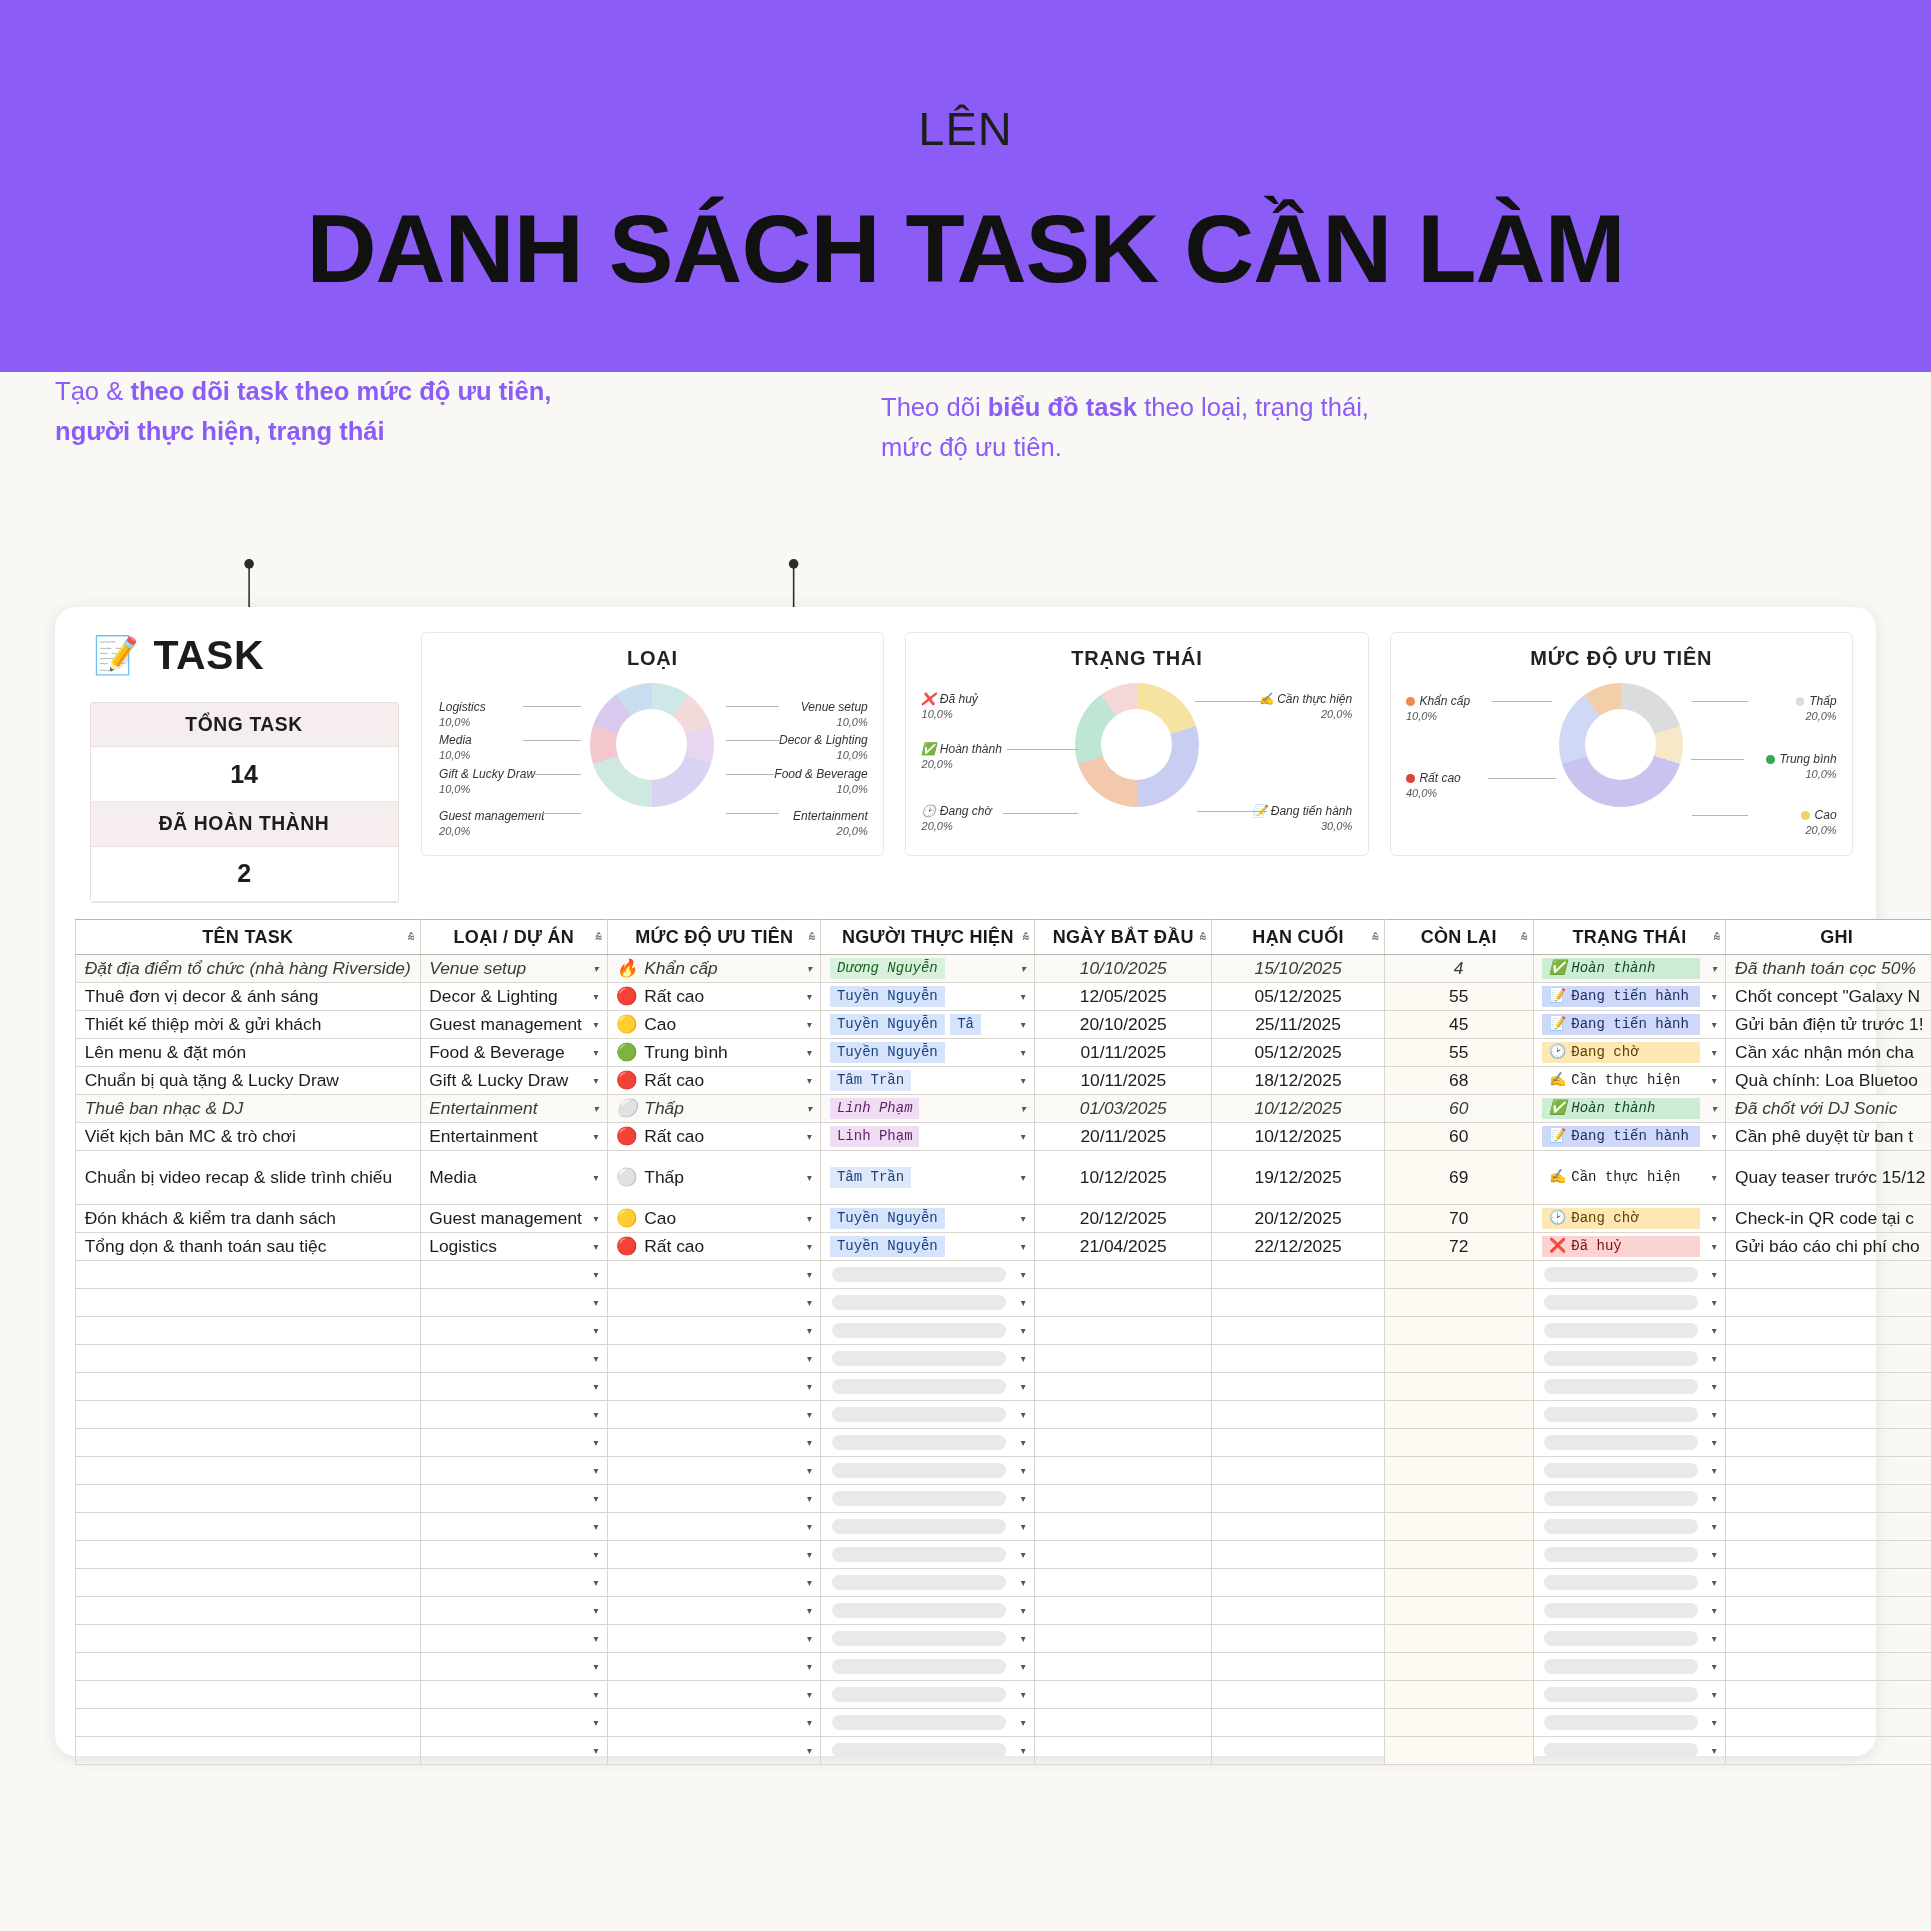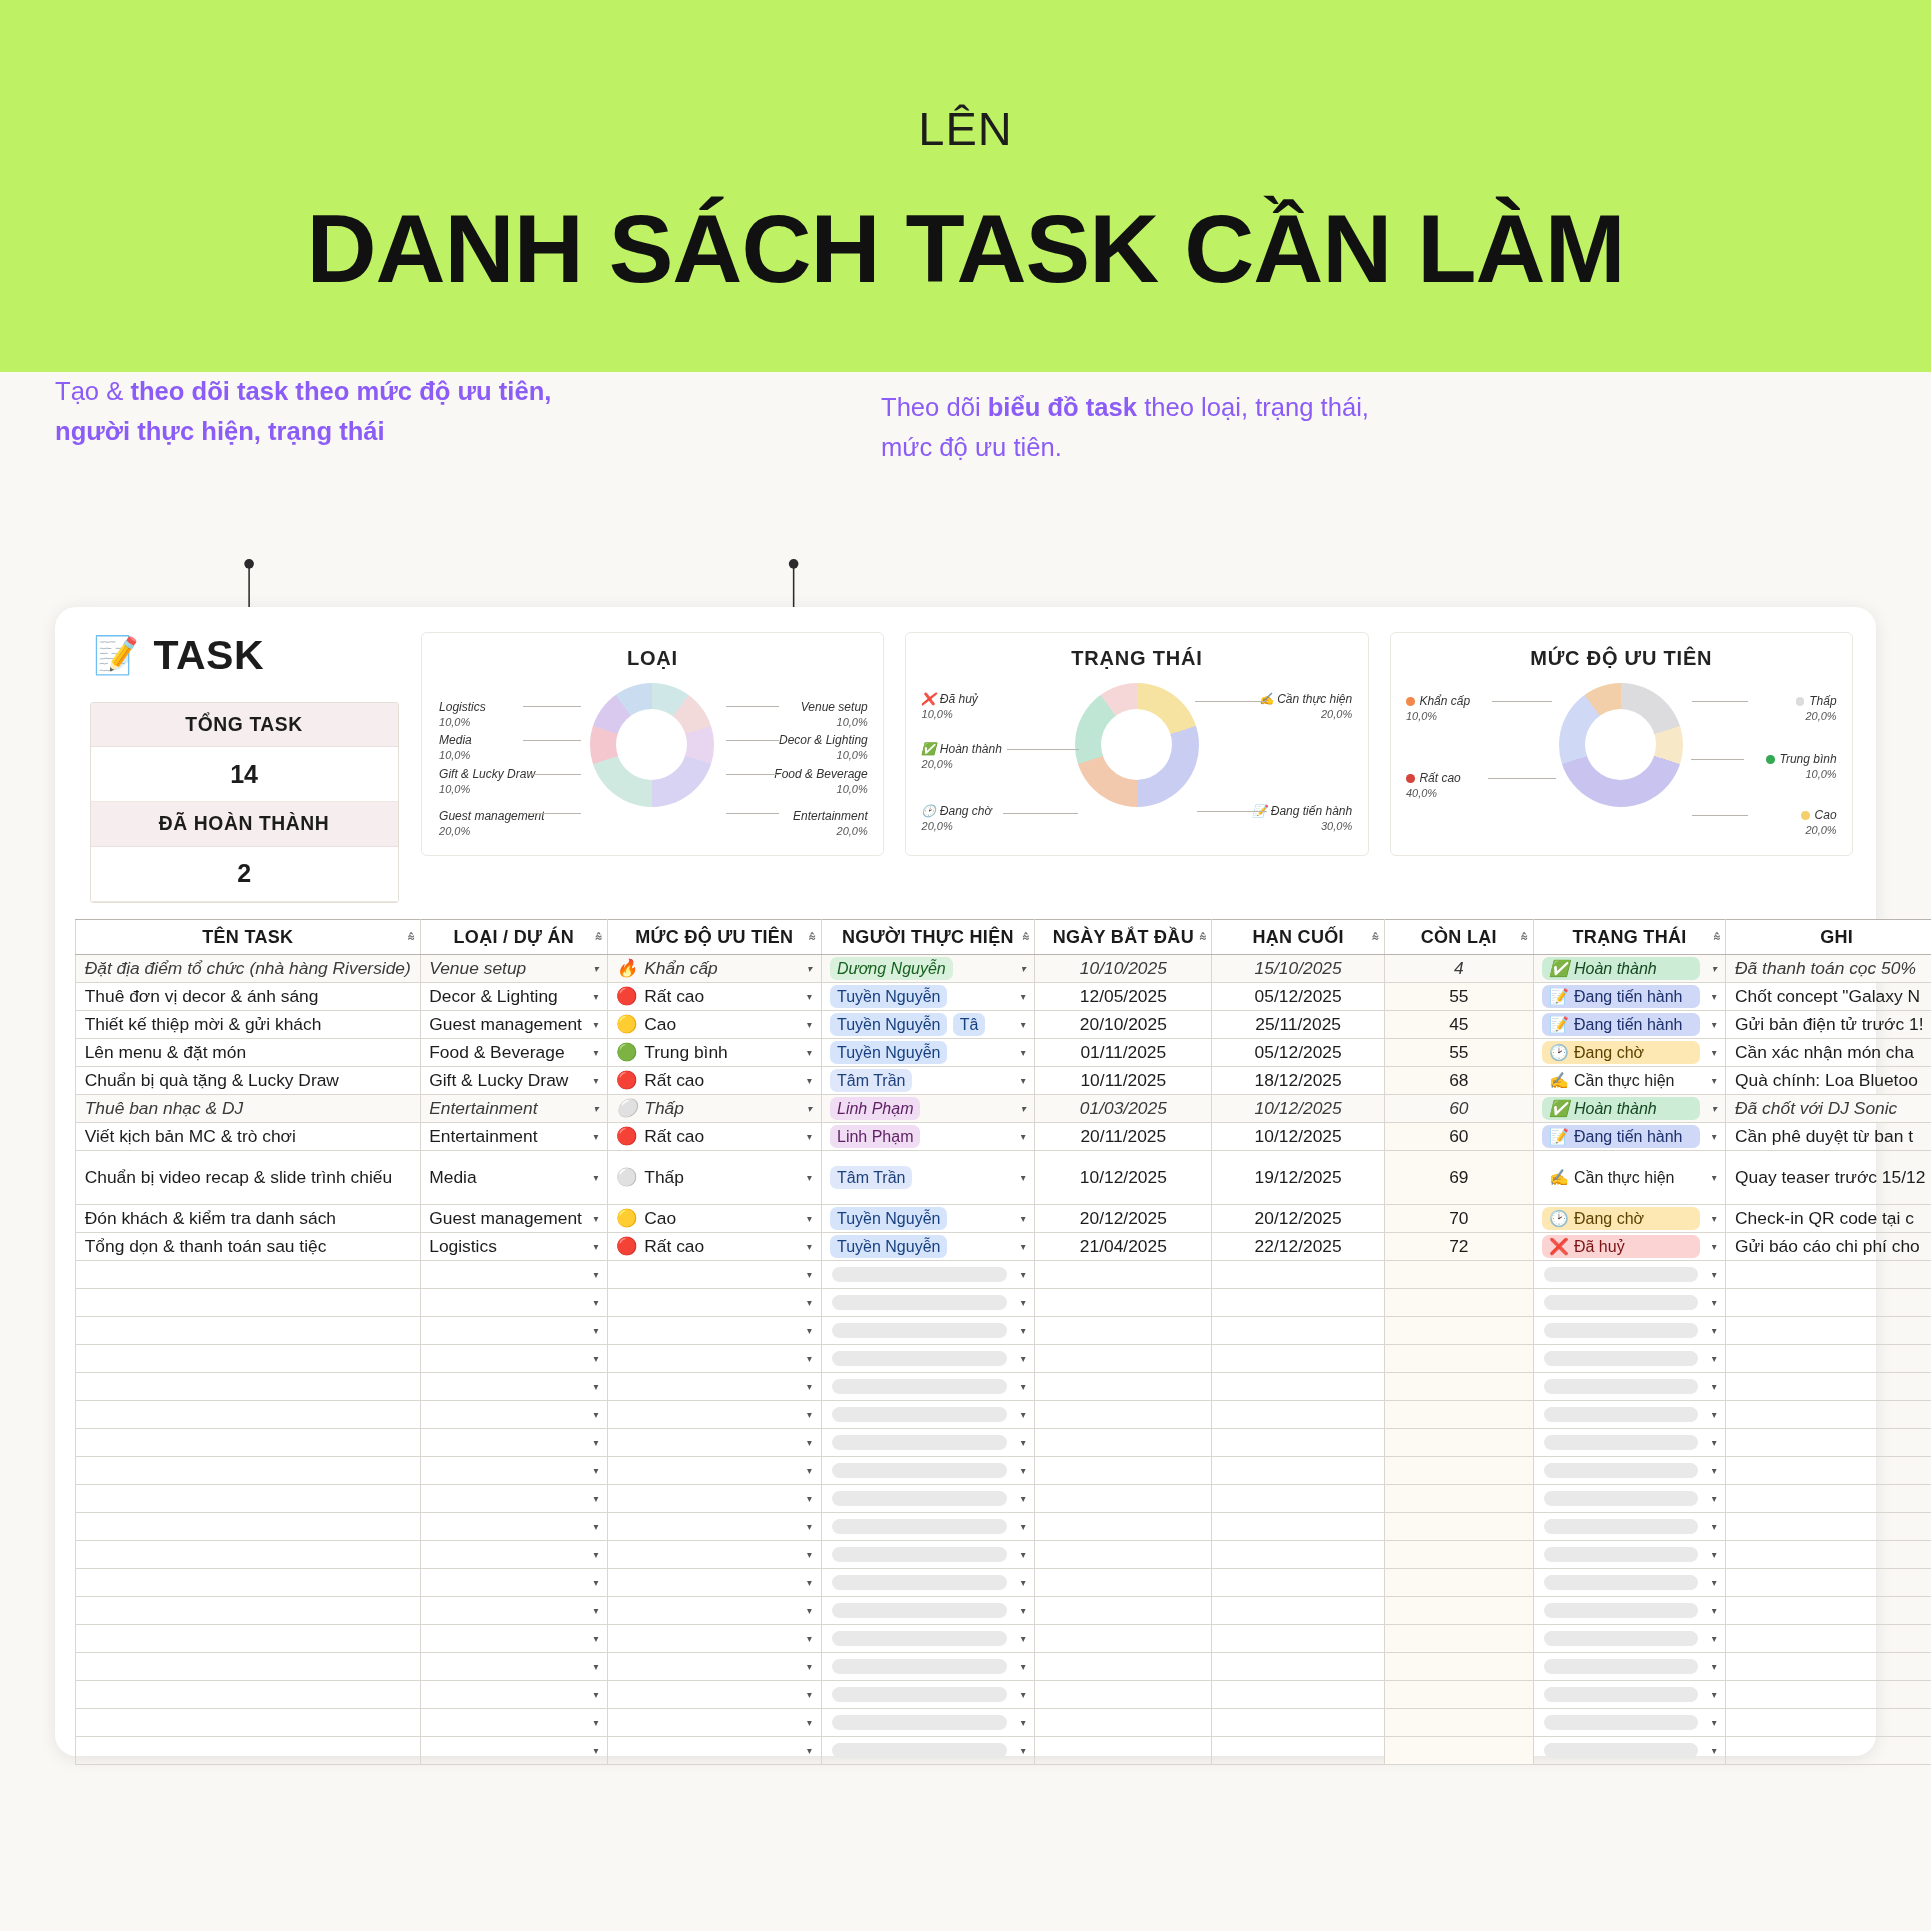--- a/index.html
+++ b/index.html
@@ -8,21 +8,21 @@
     width:1931px; height:1931px;
     background:#faf8f4;
     font-family:"Liberation Sans", sans-serif;
     color:#1c1c1c;
     overflow:hidden;
   }
 
   
   .banner {
     width:1931px; height:372px;
-    background:#bef264;
+    background:#8b5cf6;
     display:flex; flex-direction:column;
     align-items:center; justify-content:flex-start;
     padding-top:101px;
   }
   .banner .eyebrow {
     font-size:47px; letter-spacing:1px; font-weight:400; color:#1d1d1b;
   }
   .banner .headline {
     font-size:97px; font-weight:800; letter-spacing:-1px; color:#111;
     margin-top:42px; text-align:center; line-height:1.05;
@@ -106,22 +106,23 @@
     background:#fff; font-size:18px; font-weight:700; letter-spacing:0.3px;
     text-align:center; height:35px; color:#1a1a1a;
     border-top:1.9px solid #b9b5ae; border-bottom:1.9px solid #b9b5ae;
   }
   .hdr-inner { display:flex; align-items:center; justify-content:center; position:relative; padding:0 17.4px; }
   .filter-ic { position:absolute; right:4.8px; font-size:11.6px; color:#6d6d6d; line-height:1; }
   .cell { padding:0 8.7px; display:flex; align-items:center; gap:5.8px; height:100%; }
   .cell.center { justify-content:center; }
   .caret { margin-left:auto; font-size:9.7px; color:#555; padding-left:5.8px;}
   .pill {
-    border-radius:7px; padding:1.9px 6.8px; font-size:16px; line-height:1.25;
+    border-radius:0; padding:1.9px 6.8px; font-size:14px; line-height:1.25;
     display:inline-block;
+    font-family:Liberation Mono, monospace;
   }
   .chipwide { display:flex; align-items:center; width:100%; }
   .emptypill {
     background:#e9e9ea; border-radius:9.7px; height:14.5px; width:calc(100% - 21px);
     margin-left:1.9px;
   }
   tr.alt td { background:#fbf9f6; }
   tr.it td { font-style:italic; color:#3a3a3a; }
   .col-rem { background:#fdf9f3; }
 </style>

